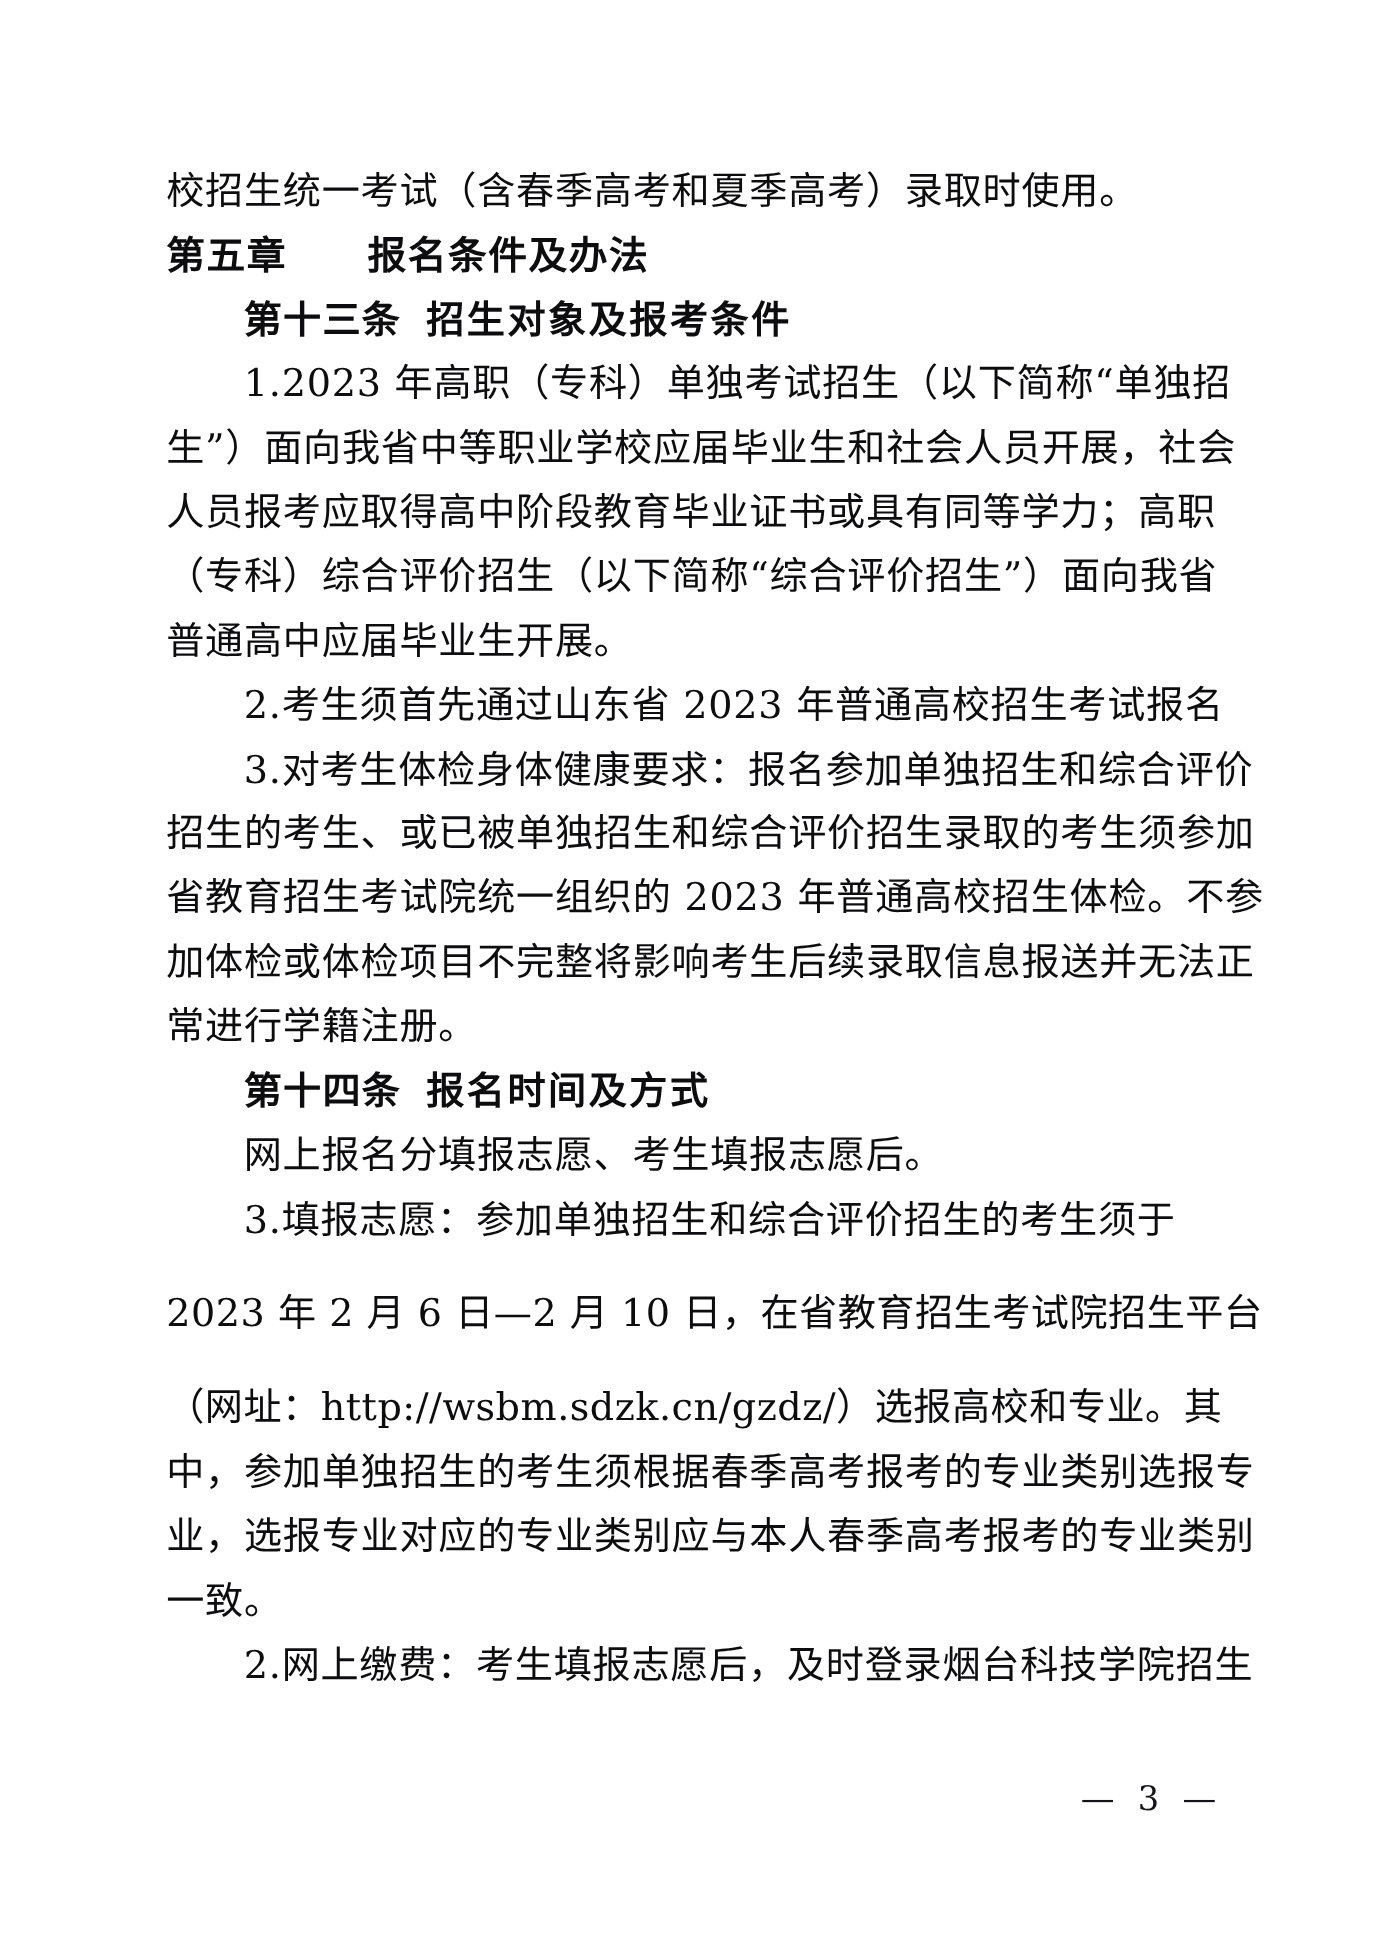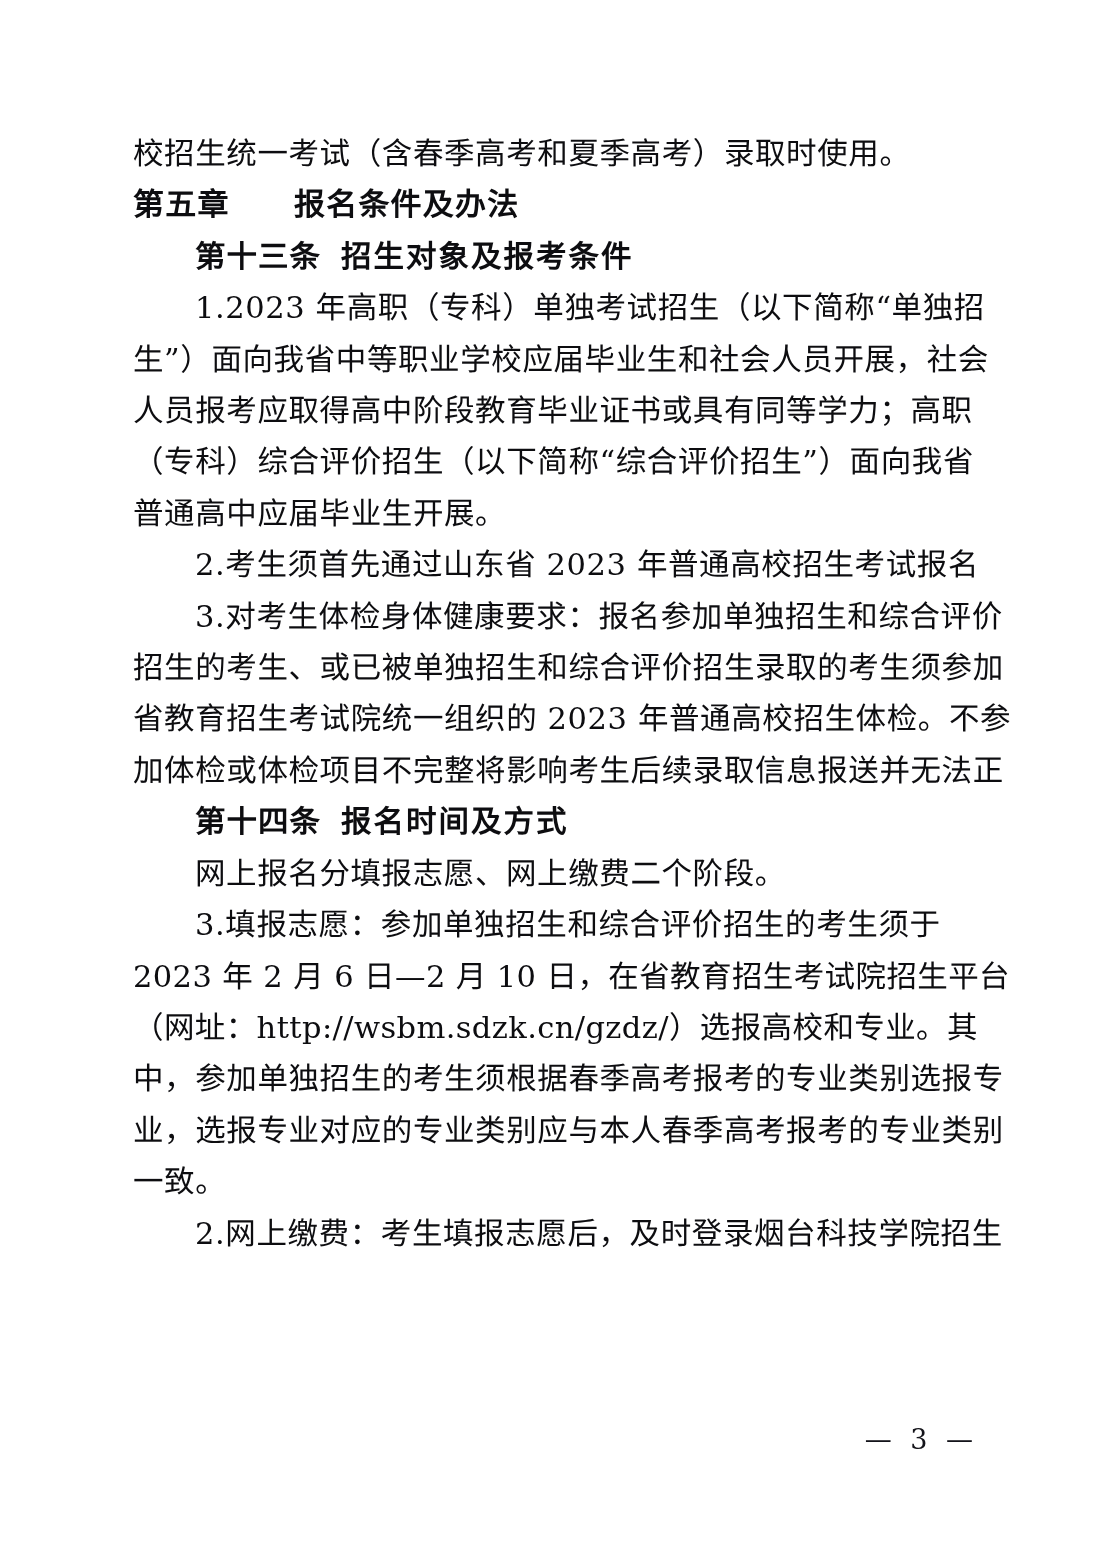--- a/index.html
+++ b/index.html
@@ -76,20 +76,21 @@
     font-family: "DejaVu Serif", "Liberation Serif", serif;
     font-weight: 700;
     letter-spacing: 2px;
     padding-left: 20px;
   }
 
   
   .lat {
     font-family: "DejaVu Serif", "Liberation Serif", serif;
     letter-spacing: 0.4px;
+    margin-top: 24px;
   }
 
   
   .page-number {
     position: absolute;
     left: 0;
     top: 1424px;
     width: 978px;
     text-align: right;
     font-family: "DejaVu Serif", "Liberation Serif", serif;
@@ -123,27 +124,28 @@
 
     <div>
       <div class="line body-line indent">2.考生须首先通过山东省 2023 年普通高校招生考试报名</div>
     </div>
 
     <div>
       <div class="line body-line indent">3.对考生体检身体健康要求：报名参加单独招生和综合评价</div>
       <div class="line body-line">招生的考生、或已被单独招生和综合评价招生录取的考生须参加</div>
       <div class="line body-line">省教育招生考试院统一组织的 2023 年普通高校招生体检。不参</div>
       <div class="line body-line">加体检或体检项目不完整将影响考生后续录取信息报送并无法正</div>
+      <div class="line body-line">常进行学籍注册。</div>
     </div>
 
     <div class="article-heading">
       <span class="label">第十四条</span><span class="title">报名时间及方式</span>
     </div>
 
-    <div class="line body-line indent">网上报名分填报志愿、网上缴费二个阶段。</div>
+    <div class="line body-line indent">网上报名分填报志愿、考生填报志愿后。</div>
 
     <div>
       <div class="line body-line indent">3.填报志愿：参加单独招生和综合评价招生的考生须于</div>
       <div class="line body-line lat">2023 年 2 月 6 日—2 月 10 日，在省教育招生考试院招生平台</div>
       <div class="line body-line lat">（网址：http://wsbm.sdzk.cn/gzdz/）选报高校和专业。其</div>
       <div class="line body-line">中，参加单独招生的考生须根据春季高考报考的专业类别选报专</div>
       <div class="line body-line">业，选报专业对应的专业类别应与本人春季高考报考的专业类别</div>
       <div class="line body-line">一致。</div>
     </div>
 

